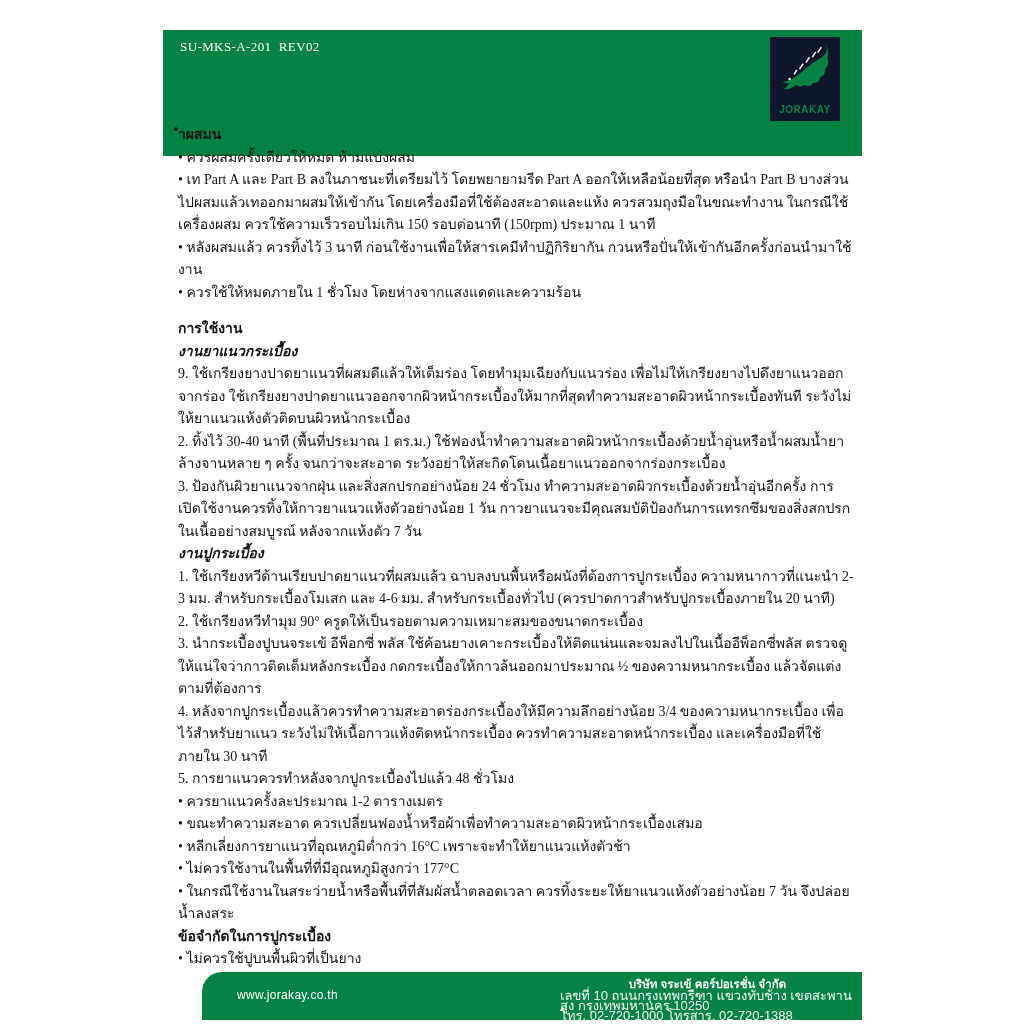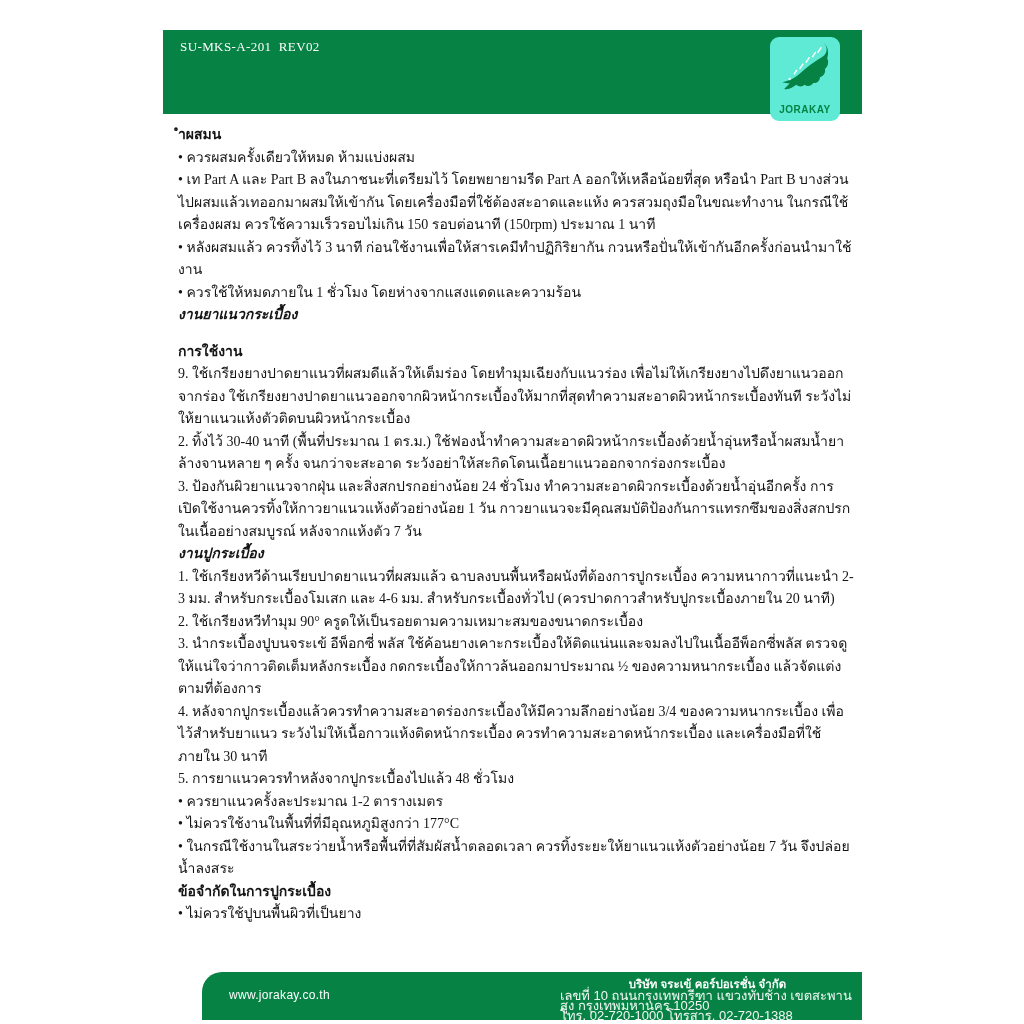--- a/index.html
+++ b/index.html
@@ -5,30 +5,30 @@
   html,body{margin:0;padding:0;}
   body{
     width:1024px;height:1024px;position:relative;background:#ffffff;
     font-family:"Liberation Serif","DejaVu Serif",serif;
     -webkit-font-smoothing:antialiased;
   }
   .page{position:absolute;inset:0;background:#ffffff;overflow:hidden;}
 
   
   .header-band{
-    position:absolute;left:163px;top:30px;width:699px;height:84px;
+    position:absolute;left:163px;top:30px;width:699px;height:126px;
     background:#068344;
   }
   .doc-code{
     position:absolute;left:17px;top:9px;color:#ffffff;
     font-size:13px;letter-spacing:.4px;white-space:pre;
   }
   .logo-box{
     position:absolute;right:22px;top:7px;width:70px;height:84px;
-    background:#5eead4;border-radius:9px;
+    background:#0f172a;border-radius:1px;
   }
   .logo-croc{position:absolute;left:6px;top:3px;}
   .logo-word{
     position:absolute;left:0;right:0;bottom:6px;text-align:center;
     color:#068344;font-family:"Liberation Sans","DejaVu Sans",sans-serif;
     font-size:10px;font-weight:bold;letter-spacing:.5px;
   }
 
   
   .content{
@@ -39,21 +39,21 @@
   .heading{font-weight:bold;}
   .subheading{font-weight:bold;font-style:italic;}
   .gap-before{margin-top:14px;}
 
   
   .footer-band{
     position:absolute;left:202px;top:972px;width:660px;height:48px;
     background:#068344;border-top-left-radius:20px;color:#ffffff;
     font-family:"Liberation Sans","DejaVu Sans",sans-serif;
   }
-  .footer-website{position:absolute;left:27px;top:16px;font-size:12px;letter-spacing:.3px;}
+  .footer-website{position:absolute;left:35px;top:16px;font-size:12px;letter-spacing:.3px;}
   .footer-right{position:absolute;left:358px;top:5px;width:295px;}
   .footer-company{font-size:11.5px;font-weight:bold;line-height:14px;text-align:center;}
   .footer-address{font-size:13px;line-height:10px;opacity:.95;}
   .footer-phone{font-size:13px;line-height:10px;opacity:.95;}
 </style>
 </head>
 <body>
 
 <div class="page">
 
@@ -72,32 +72,34 @@
       <div class="logo-word">JORAKAY</div>
     </div>
   </div>
 
   <div class="content">
     <div class="blk heading">ำผสมน</div>
     <div class="blk">• ควรผสมครั้งเดียวให้หมด ห้ามแบ่งผสม</div>
     <div class="blk">• เท Part A และ Part B ลงในภาชนะที่เตรียมไว้ โดยพยายามรีด Part A ออกให้เหลือน้อยที่สุด หรือนำ Part B บางส่วนไปผสมแล้วเทออกมาผสมให้เข้ากัน โดยเครื่องมือที่ใช้ต้องสะอาดและแห้ง ควรสวมถุงมือในขณะทำงาน ในกรณีใช้เครื่องผสม ควรใช้ความเร็วรอบไม่เกิน 150 รอบต่อนาที (150rpm) ประมาณ 1 นาที</div>
     <div class="blk">• หลังผสมแล้ว ควรทิ้งไว้ 3 นาที ก่อนใช้งานเพื่อให้สารเคมีทำปฏิกิริยากัน กวนหรือปั่นให้เข้ากันอีกครั้งก่อนนำมาใช้งาน</div>
     <div class="blk">• ควรใช้ให้หมดภายใน 1 ชั่วโมง โดยห่างจากแสงแดดและความร้อน</div>
+    <div class="blk heading gap-before">การใช้งาน</div>
     <div class="blk subheading">งานยาแนวกระเบื้อง</div>
-    <div class="blk heading gap-before">การใช้งาน</div>
     <div class="blk">9. ใช้เกรียงยางปาดยาแนวที่ผสมดีแล้วให้เต็มร่อง โดยทำมุมเฉียงกับแนวร่อง เพื่อไม่ให้เกรียงยางไปดึงยาแนวออกจากร่อง ใช้เกรียงยางปาดยาแนวออกจากผิวหน้ากระเบื้องให้มากที่สุดทำความสะอาดผิวหน้ากระเบื้องทันที ระวังไม่ให้ยาแนวแห้งตัวติดบนผิวหน้ากระเบื้อง</div>
     <div class="blk">2. ทิ้งไว้ 30-40 นาที (พื้นที่ประมาณ 1 ตร.ม.) ใช้ฟองน้ำทำความสะอาดผิวหน้ากระเบื้องด้วยน้ำอุ่นหรือน้ำผสมน้ำยาล้างจานหลาย ๆ ครั้ง จนกว่าจะสะอาด ระวังอย่าให้สะกิดโดนเนื้อยาแนวออกจากร่องกระเบื้อง</div>
     <div class="blk">3. ป้องกันผิวยาแนวจากฝุ่น และสิ่งสกปรกอย่างน้อย 24 ชั่วโมง ทำความสะอาดผิวกระเบื้องด้วยน้ำอุ่นอีกครั้ง การเปิดใช้งานควรทิ้งให้กาวยาแนวแห้งตัวอย่างน้อย 1 วัน กาวยาแนวจะมีคุณสมบัติป้องกันการแทรกซึมของสิ่งสกปรกในเนื้ออย่างสมบูรณ์ หลังจากแห้งตัว 7 วัน</div>
     <div class="blk subheading">งานปูกระเบื้อง</div>
     <div class="blk">1. ใช้เกรียงหวีด้านเรียบปาดยาแนวที่ผสมแล้ว ฉาบลงบนพื้นหรือผนังที่ต้องการปูกระเบื้อง ความหนากาวที่แนะนำ 2-3 มม. สำหรับกระเบื้องโมเสก และ 4-6 มม. สำหรับกระเบื้องทั่วไป (ควรปาดกาวสำหรับปูกระเบื้องภายใน 20 นาที)</div>
     <div class="blk">2. ใช้เกรียงหวีทำมุม 90° ครูดให้เป็นรอยตามความเหมาะสมของขนาดกระเบื้อง</div>
     <div class="blk">3. นำกระเบื้องปูบนจระเข้ อีพ็อกซี่ พลัส ใช้ค้อนยางเคาะกระเบื้องให้ติดแน่นและจมลงไปในเนื้ออีพ็อกซี่พลัส ตรวจดูให้แน่ใจว่ากาวติดเต็มหลังกระเบื้อง กดกระเบื้องให้กาวล้นออกมาประมาณ ½ ของความหนากระเบื้อง แล้วจัดแต่งตามที่ต้องการ</div>
     <div class="blk">4. หลังจากปูกระเบื้องแล้วควรทำความสะอาดร่องกระเบื้องให้มีความลึกอย่างน้อย 3/4 ของความหนากระเบื้อง เพื่อไว้สำหรับยาแนว ระวังไม่ให้เนื้อกาวแห้งติดหน้ากระเบื้อง ควรทำความสะอาดหน้ากระเบื้อง และเครื่องมือที่ใช้ภายใน 30 นาที</div>
     <div class="blk">5. การยาแนวควรทำหลังจากปูกระเบื้องไปแล้ว 48 ชั่วโมง</div>
     <div class="blk">• ควรยาแนวครั้งละประมาณ 1-2 ตารางเมตร</div>
+    <div class="blk">• ขณะทำความสะอาด ควรเปลี่ยนฟองน้ำหรือผ้าเพื่อทำความสะอาดผิวหน้ากระเบื้องเสมอ</div>
+    <div class="blk">• หลีกเลี่ยงการยาแนวที่อุณหภูมิต่ำกว่า 16°C เพราะจะทำให้ยาแนวแห้งตัวช้า</div>
     <div class="blk">• ไม่ควรใช้งานในพื้นที่ที่มีอุณหภูมิสูงกว่า 177°C</div>
     <div class="blk">• ในกรณีใช้งานในสระว่ายน้ำหรือพื้นที่ที่สัมผัสน้ำตลอดเวลา ควรทิ้งระยะให้ยาแนวแห้งตัวอย่างน้อย 7 วัน จึงปล่อยน้ำลงสระ</div>
     <div class="blk heading">ข้อจำกัดในการปูกระเบื้อง</div>
     <div class="blk">• ไม่ควรใช้ปูบนพื้นผิวที่เป็นยาง</div>
 
   </div>
 
   <div class="footer-band">
     <div class="footer-website">www.jorakay.co.th</div>
     <div class="footer-right">

